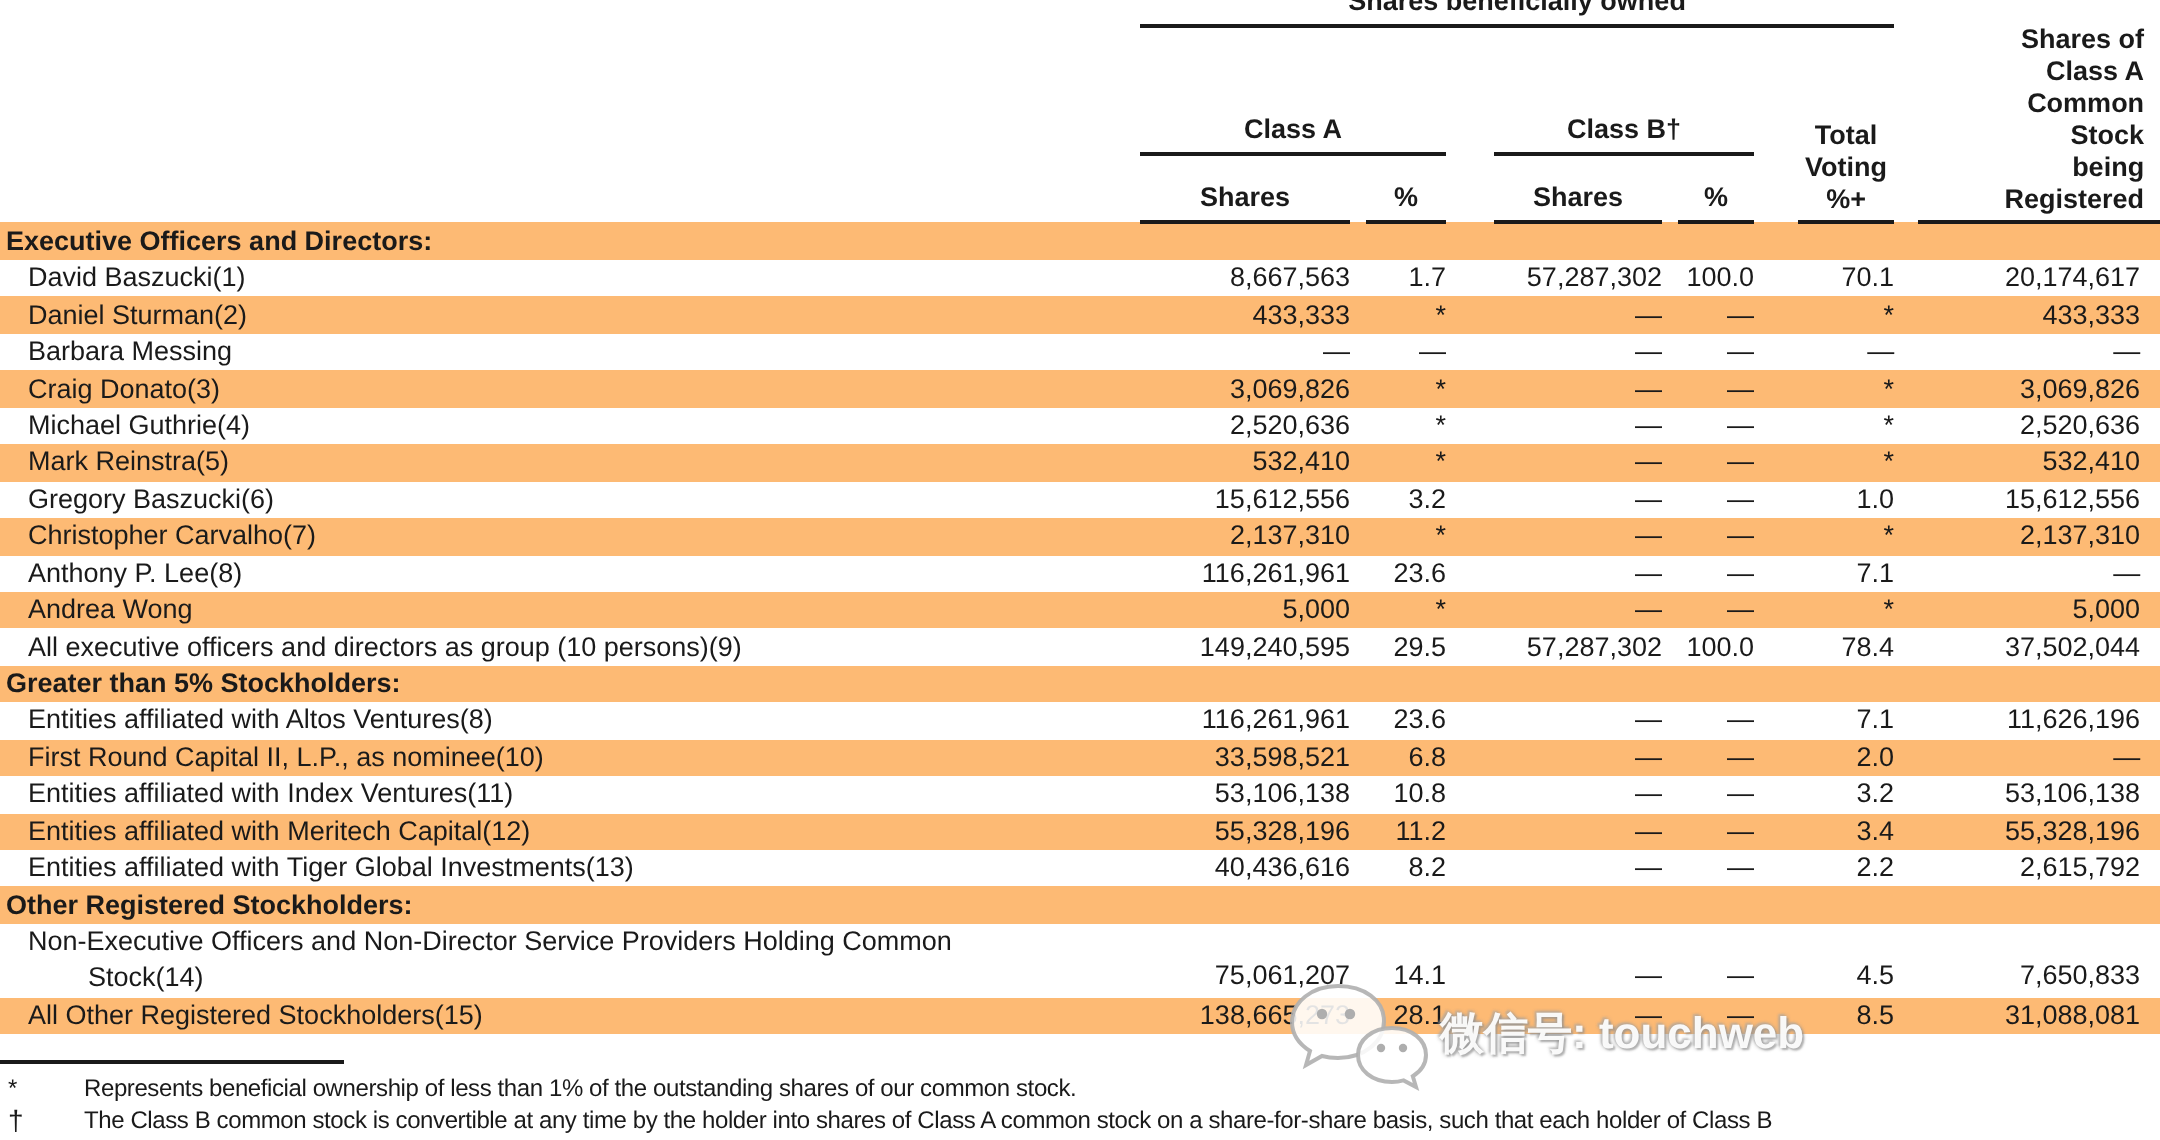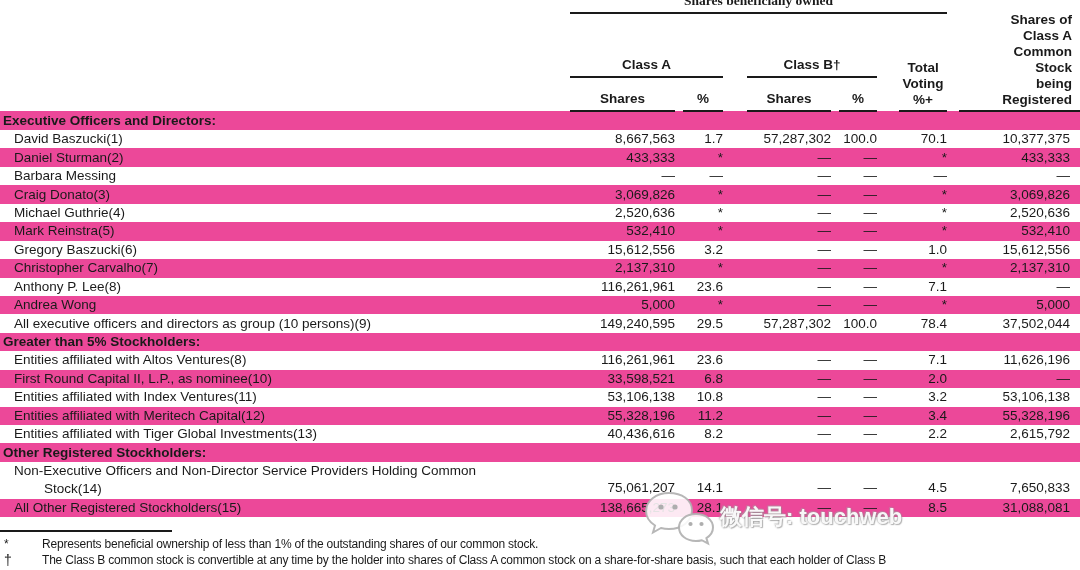--- a/index.html
+++ b/index.html
@@ -3,37 +3,37 @@
 <meta charset="utf-8">
 <style>
   * { margin:0; padding:0; box-sizing:border-box; }
   html,body { width:1080px; height:570px; overflow:hidden; background:#ffffff;
     font-family:"Liberation Sans", sans-serif; color:#1a1a1a; }
   .page { position:relative; width:1080px; height:570px; }
 
   table.ownership { table-layout:fixed; border-collapse:collapse; width:1080px; }
   td, th { padding:0; font-size:13.5px; line-height:18px; vertical-align:middle; }
   tr.body-row { height:18.45px; }
-  tr.stripe { background:#ec4899; }
+  tr.stripe { background:#fdba74; }
   td.name { text-align:left; padding-left:14px; white-space:nowrap; overflow:hidden; }
   td.num { text-align:right; white-space:nowrap; }
   td.reg { padding-right:10px; }
   tr.section-row td { font-weight:bold; padding-left:3px; white-space:nowrap; }
   tr.two-line { height:37px; }
   tr.two-line td.num { vertical-align:bottom; padding-bottom:2px; }
   tr.two-line td.name { vertical-align:top; }
   .line2 { padding-left:30px; }
 
   
   thead th { font-weight:bold; }
   tr.h1 { height:12px; }
   tr.h2 { height:64px; }
   tr.h3 { height:34px; }
   .u { border-bottom:2px solid #1a1a1a; }
-  .clip-top { height:12px; overflow:hidden; text-align:center;font-family:Liberation Serif, serif; }
+  .clip-top { height:12px; overflow:hidden; text-align:center; }
   .clip-top > div { line-height:20px; margin-top:-9px; font-weight:bold; }
   th.grp { vertical-align:bottom; }
   th.cls { vertical-align:bottom; text-align:center; padding-bottom:2px; }
   th.sub { vertical-align:bottom; text-align:center; padding-bottom:2px; }
   th.voting { vertical-align:bottom; text-align:center; white-space:pre-line;
     line-height:16px; padding-bottom:2px; }
   th.registered { vertical-align:bottom; text-align:right; white-space:pre-line;
     line-height:16px; padding-bottom:2px; padding-right:8px; }
 
   
@@ -123,21 +123,21 @@
       <td class="num" colspan="2">8,667,563</td>
       <td></td>
       <td class="num">1.7</td>
       <td></td>
       <td class="num">57,287,302</td>
       <td></td>
       <td class="num">100.0</td>
       <td></td>
       <td class="num">70.1</td>
       <td></td>
-      <td class="num reg">10,377,375</td>
+      <td class="num reg">20,174,617</td>
     </tr>
         <tr class="body-row stripe">
       <td class="name">
         <div class="line1">Daniel Sturman(2)</div>
       </td>
       <td class="num" colspan="2">433,333</td>
       <td></td>
       <td class="num">*</td>
       <td></td>
       <td class="num">—</td>

